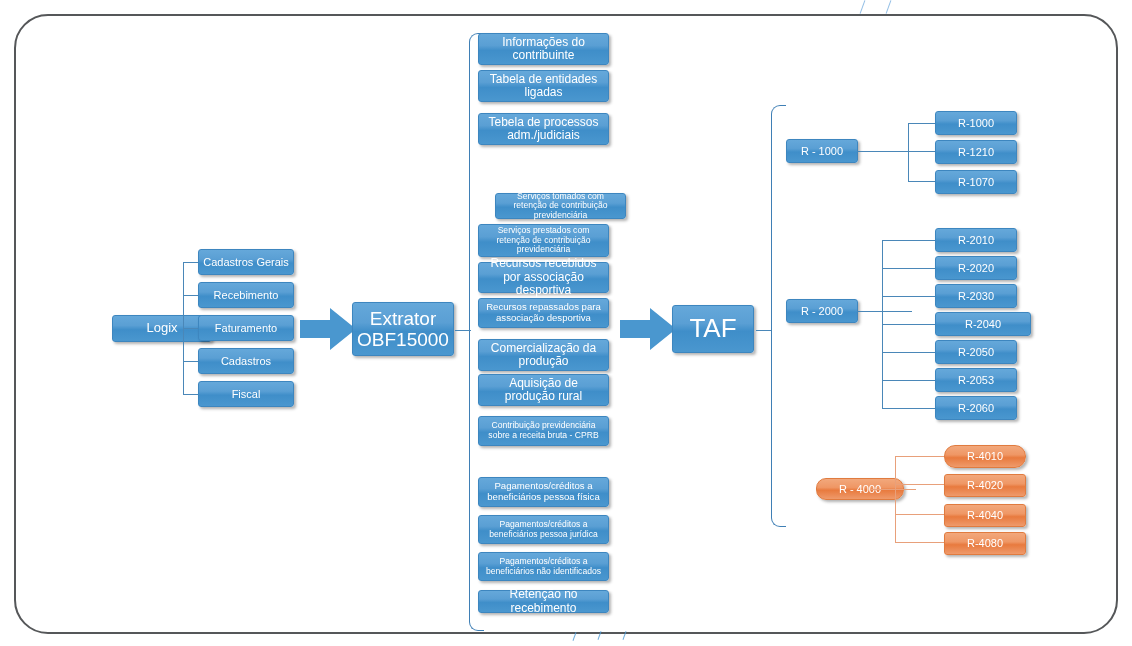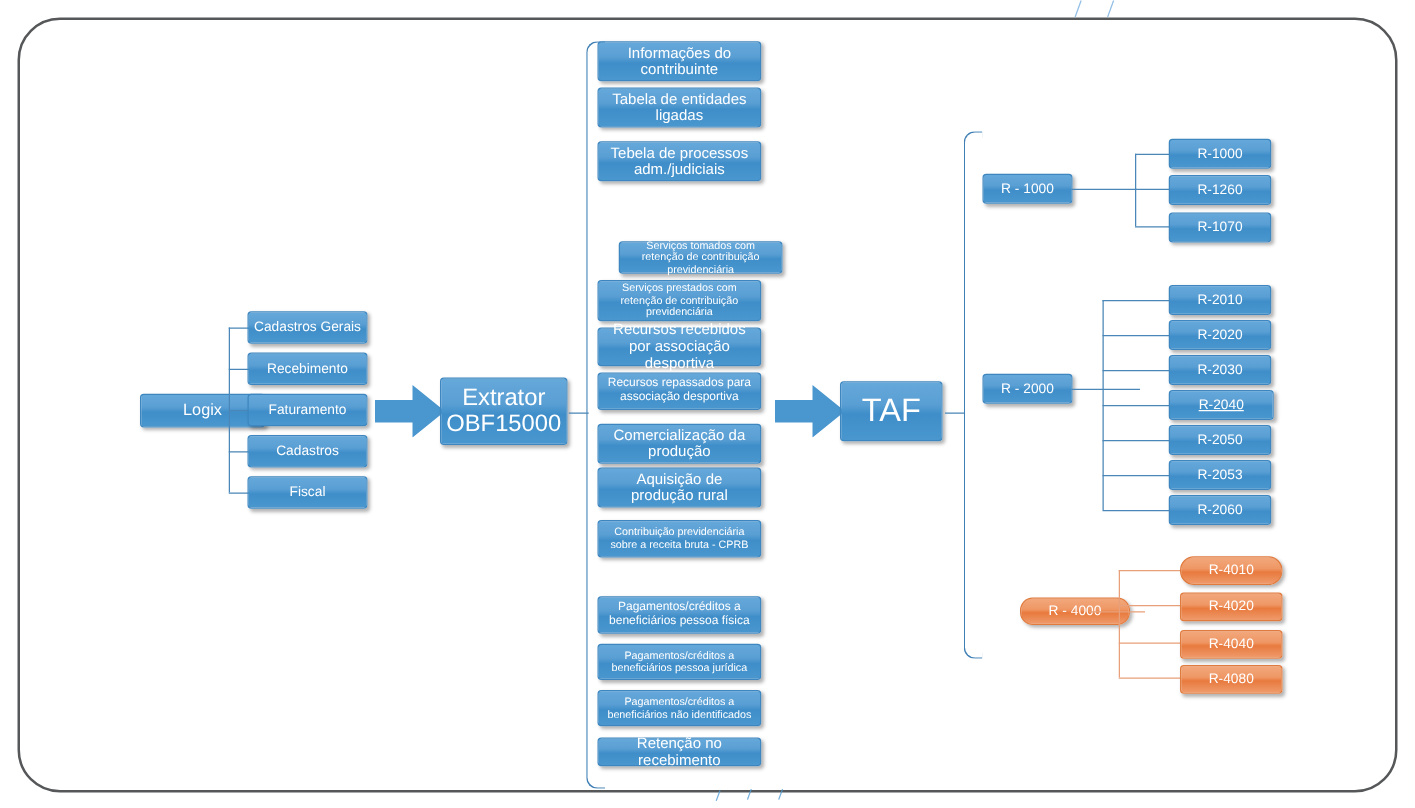--- a/index.html
+++ b/index.html
@@ -166,21 +166,21 @@
   <div class="ln h" style="left:857px;top:151px;width:52px;"></div>
   <div class="ln v" style="left:908px;top:123px;height:58px;"></div>
   <div class="ln h" style="left:908px;top:123px;width:28px;"></div>
   <div class="ln h" style="left:908px;top:151px;width:28px;"></div>
   <div class="ln h" style="left:908px;top:181px;width:28px;"></div>
 
   <div class="box blue f11" style="left:935px;top:111px;width:82px;height:24px;">
     <span>R-1000</span>
   </div>
   <div class="box blue f11" style="left:935px;top:140px;width:82px;height:24px;">
-    <span>R-1260</span>
+    <span>R-1210</span>
   </div>
   <div class="box blue f11" style="left:935px;top:170px;width:82px;height:24px;">
     <span>R-1070</span>
   </div>
 
   <div class="box blue f11" style="left:786px;top:299px;width:72px;height:24px;">
     <span>R - 2000</span>
   </div>
   <div class="ln h" style="left:857px;top:311px;width:55px;"></div>
   <div class="ln v" style="left:882px;top:240px;height:168px;"></div>
@@ -194,21 +194,21 @@
 
   <div class="box blue f11" style="left:935px;top:228px;width:82px;height:24px;">
     <span>R-2010</span>
   </div>
   <div class="box blue f11" style="left:935px;top:256px;width:82px;height:24px;">
     <span>R-2020</span>
   </div>
   <div class="box blue f11" style="left:935px;top:284px;width:82px;height:24px;">
     <span>R-2030</span>
   </div>
-  <div class="box blue f11" style="left:935px;top:312px;width:84px;height:24px;text-decoration:underline;">
+  <div class="box blue f11" style="left:935px;top:312px;width:96px;height:24px;">
     <span>R-2040</span>
   </div>
   <div class="box blue f11" style="left:935px;top:340px;width:82px;height:24px;">
     <span>R-2050</span>
   </div>
   <div class="box blue f11" style="left:935px;top:368px;width:82px;height:24px;">
     <span>R-2053</span>
   </div>
   <div class="box blue f11" style="left:935px;top:396px;width:82px;height:24px;">
     <span>R-2060</span>

